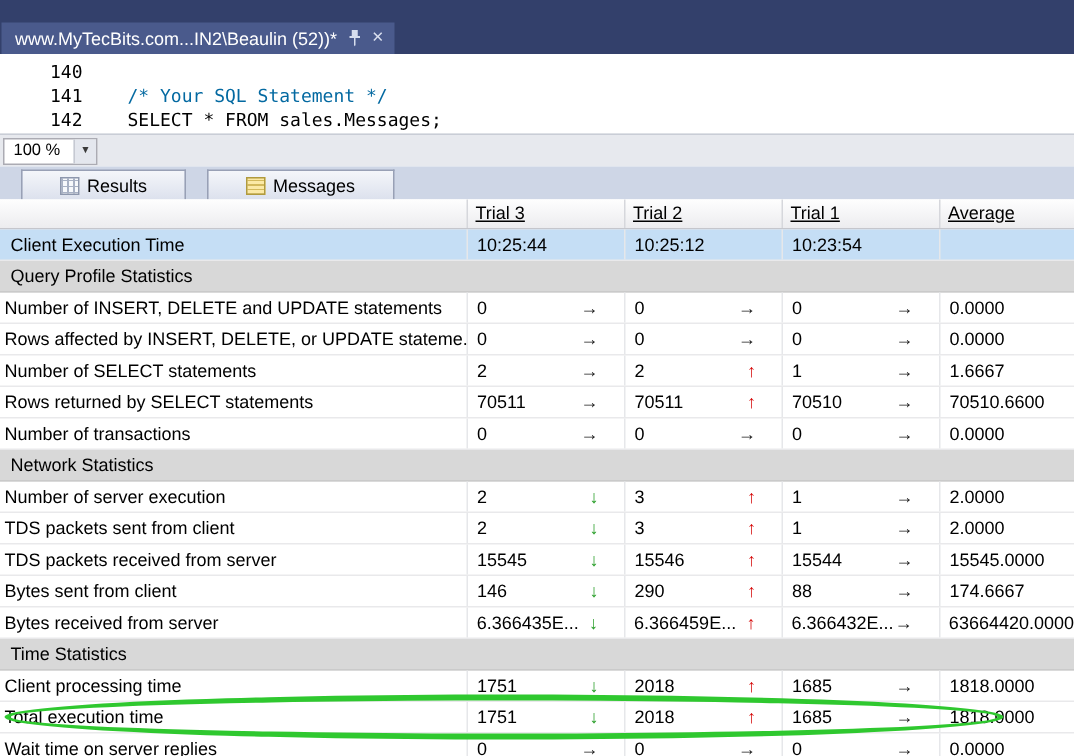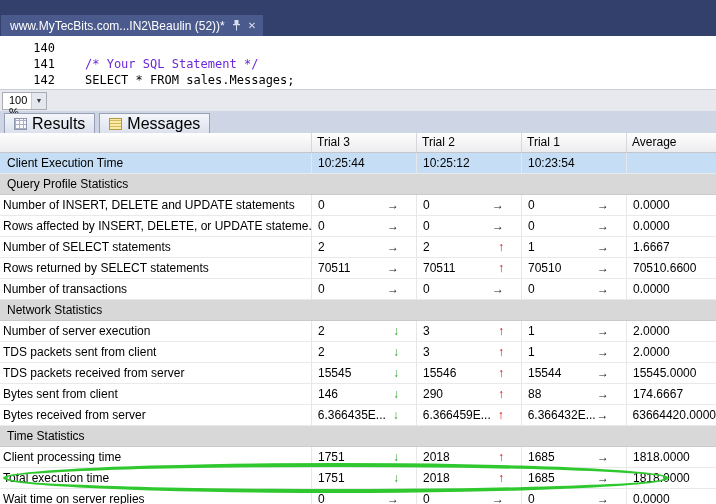--- a/index.html
+++ b/index.html
@@ -13,52 +13,52 @@
     display:flex; align-items:center; gap:7px; padding:0 7px 0 9px; font-size:12px; white-space:nowrap; }
   .pin-icon { display:inline-flex; }
   .close-icon { color:#D9DFEF; font-size:10px; line-height:10px; cursor:pointer; }
 
   
   .editor { height:53px; background:#fff; padding-top:4px;
     font-family:"DejaVu Sans Mono",monospace; font-size:12px; }
   .editor-line { display:flex; height:16px; line-height:16px; }
   .line-number { width:55px; text-align:right; color:#000000; }
   .code-line { margin-left:30px; white-space:pre; }
-  .tok-comment { color:#6d28d9; }
+  .tok-comment { color:#0369a1; }
   .tok-keyword { color:#000000; }
   .tok-plain { color:#000; }
 
   
   .zoom-bar { height:22px; background:#E7E9EE; border-top:1px solid #C9CDD6;
     display:flex; align-items:center; padding-left:2px; }
   .zoom-combo { display:flex; align-items:stretch; background:#fff; border:1px solid #ABABB3; height:18px; cursor:pointer; }
-  .zoom-value { padding:1px 5px 0 6px; width:28px; font-size:11px; }
+  .zoom-value { padding:1px 5px 0 6px; width:46px; font-size:11px; }
   .zoom-arrow-btn { width:15px; background:#E4E7EE; border-left:1px solid #C6C9D2;
     display:flex; align-items:center; justify-content:center; color:#3a3a3a; font-size:7px; }
 
   
   .result-tabs { height:22px; background:#CED6E6; display:flex; align-items:flex-end; }
-  .rtab { height:20px; display:flex; align-items:center; gap:5px; padding:0 9px; margin-left:4px;
+  .rtab { height:20px; display:flex; align-items:center; gap:5px; padding:0 25px; margin-left:14px;
     border:1px solid #98A0B5; border-bottom:none; background:linear-gradient(#F4F6FA,#DCE1ED);
-    font-size:16px; cursor:pointer; white-space:nowrap; }
+    font-size:12px; cursor:pointer; white-space:nowrap; }
   .rtab.active { height:22px; background:#FCFCFD; }
   .rtab-icon { width:13px; height:12px; display:inline-block; }
   .results-grid-icon { border:1px solid #8D97AD; background:
     repeating-linear-gradient(0deg,#A8B1C4 0 1px,transparent 1px 4px),
     repeating-linear-gradient(90deg,#A8B1C4 0 1px,transparent 1px 4px),#F7F9FC; }
   .messages-icon { border:1px solid #B09A3E; background:
     repeating-linear-gradient(0deg,transparent 0 2px,#D3B95C 2px 3px),#FBE9A6; }
   .client-statistics-icon { border:1px solid #8D97AD; background:
     repeating-linear-gradient(0deg,#9FB4D8 0 1px,transparent 1px 4px),
     repeating-linear-gradient(90deg,#9FB4D8 0 1px,transparent 1px 4px),#EDF3FE; }
 
   
   .stats { position:relative; width:716px; height:384px; background:#fff; }
   .thead { display:flex; height:20px; background:linear-gradient(#FEFEFE,#ECECEF);
-    border-bottom:1px solid #C5C6CC; }
+    border-bottom:1px solid #C5C6CC;text-decoration:underline; }
   .th { padding-left:5px; line-height:19px; border-right:1px solid #D6D7DC; font-size:12px; }
   .col-name { width:312px; }
   .col-trial { width:105px; }
   .col-avg { flex:1; border-right:none !important; }
   .trow { display:flex; height:21px; line-height:20px; border-bottom:1px solid #E9E9EB; cursor:default; }
   .trow.section { background:#D8D8D8; border-bottom:1px solid #CACACA; }
   .trow.time { background:#C5DEF5; }
   .cell-section { width:100%; padding-left:7px; white-space:nowrap; }
   .cell-name { width:312px; padding-left:3px; border-right:1px solid #E6E7EA;
     white-space:nowrap; overflow:hidden; }

